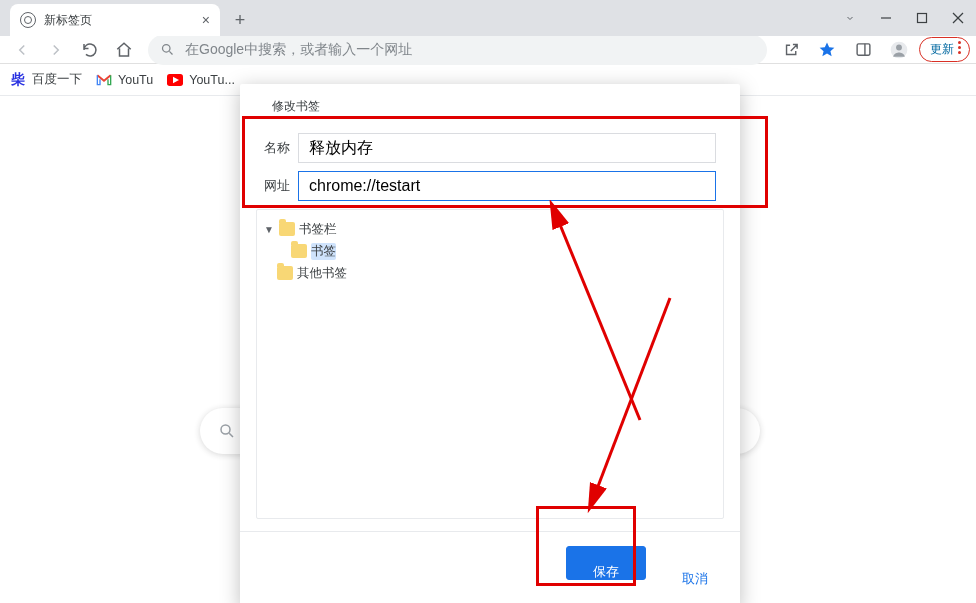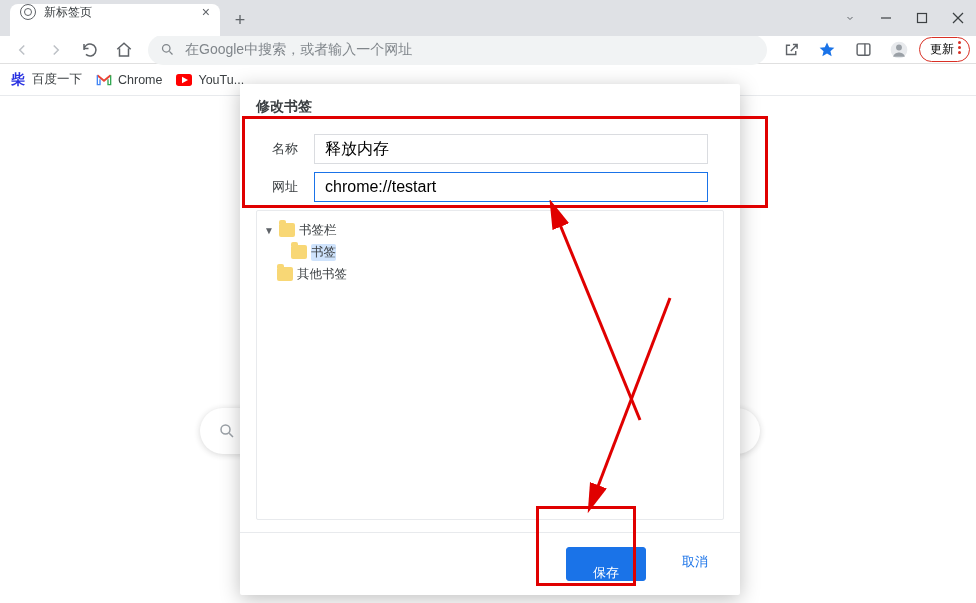--- a/index.html
+++ b/index.html
@@ -1,55 +1,55 @@
 <!DOCTYPE html>
 <html><head>
 <meta charset="utf-8">
 <style>
   * { box-sizing: border-box; margin: 0; padding: 0; font-family: "Microsoft YaHei", Arial, sans-serif; }
   body { width: 976px; height: 603px; background: #fff; overflow: hidden; position: relative; }
 
   
   .titlebar { height: 36px; background: #dfe1e5; display: flex; align-items: flex-end; padding-left: 10px; position: relative; }
-  .tab { height: 32px; background: #fff; border-radius: 8px 8px 0 0; display: flex; align-items: flex-start; padding: 0 10px; gap: 8px; min-width: 210px; font-size: 12px; color: #3c4043; }
+  .tab { height: 32px; background: #fff; border-radius: 8px 8px 0 0; display: flex; align-items: center; padding: 0 10px; gap: 8px; min-width: 210px; font-size: 12px; color: #3c4043; }
   .tab .favicon { width: 16px; height: 16px; border: 1.5px solid #5f6368; border-radius: 50%; position: relative; }
   .tab .favicon::after { content:""; position:absolute; width:6px; height:6px; border:1.5px solid #5f6368; border-radius:50%; left:3px; top:3px;}
   .tab .close { margin-left: auto; color:#5f6368; font-size: 14px; cursor:pointer; }
   .newtab-btn { width: 28px; height: 28px; display:flex; align-items:center; justify-content:center; color:#5f6368; font-size:18px; margin-left:6px; margin-bottom:2px; cursor:pointer; border-radius:50%; }
   .win-controls { position:absolute; right:0; top:0; height:36px; display:flex; }
   .win-controls div { width:36px; display:flex; align-items:center; justify-content:center; color:#3c4043; }
   .win-controls svg { width:12px; height:12px; }
   .chev { width:36px; display:flex; align-items:center; justify-content:center; color:#5f6368;}
 
   
   .toolbar { height: 28px; background:#fff; border-bottom:1px solid #e0e0e0; display:flex; align-items:center; padding:0 6px; gap:2px; }
   .tbtn { width:32px; height:32px; display:flex; align-items:center; justify-content:center; color:#5f6368; border-radius:50%; }
   .tbtn.disabled { color:#bdc1c6; }
   .omnibox { flex:1; height:30px; background:#f1f3f4; border-radius:15px; display:flex; align-items:center; padding:0 12px; gap:10px; color:#80868b; font-size:14px; margin:0 6px; }
   .omnibox .search-ico { color:#80868b; }
   .right-icons { display:flex; align-items:center; gap:4px; }
-  .update-btn { border:1px solid #d93025; color:#000000; border-radius:14px; padding:3px 8px 3px 10px; font-size:12px; display:flex; align-items:flex-start; gap:4px; }
+  .update-btn { border:1px solid #d93025; color:#0369a1; border-radius:14px; padding:3px 8px 3px 10px; font-size:12px; display:flex; align-items:flex-start; gap:4px; }
   .dots { display:flex; flex-direction:column; gap:2px; }
   .dots span{ width:3px; height:3px; background:#d93025; border-radius:50%;}
 
   
   .bookmarkbar { height:32px; background:#fff; border-bottom:1px solid #e8eaed; display:flex; align-items:center; padding:0 10px; gap:14px; font-size:12.5px; color:#3c4043;}
   .bm-item { display:flex; align-items:center; gap:6px; }
   .bm-ico { width:16px; height:16px; display:flex; align-items:center; justify-content:center; }
 
   
   .page { position:absolute; left:0; right:0; top:108px; bottom:0; background:#fff; }
   .searchbox-bg { position:absolute; left:200px; top:300px; width:560px; height:46px; border-radius:23px; box-shadow:0 1px 6px rgba(32,33,36,.18); display:flex; align-items:center; padding:0 18px; color:#9aa0a6; background:#fff;}
   .customize-chip { position:absolute; right:14px; bottom:14px; background:#fff; border:1px solid #dadce0; border-radius:18px; padding:6px 14px; font-size:13px; color:#1a73e8; display:flex; align-items:center; gap:8px; box-shadow:0 1px 3px rgba(0,0,0,.08);}
 
   
   .dialog { position:absolute; left:240px; top:84px; width:500px; background:#fff; box-shadow:0 4px 20px rgba(0,0,0,.25); border-radius:2px; font-size:13px; color:#3c4043; z-index:10;}
-  .dlg-title { padding:14px 16px 10px; font-size:14px;font-weight:bold; }
+  .dlg-title { padding:14px 32px 10px; font-size:12px; }
   .dlg-body { padding:0 16px 12px; }
-  .field-row { display:flex; align-items:center; gap:8px; margin:8px 16px; }
+  .field-row { display:flex; align-items:center; gap:0; margin:8px 8px; }
   .field-row label { width:34px; font-size:13px; color:#3c4043;}
   .field-row input { flex:1; height:30px; border:1px solid #dadce0; padding:0 10px; font-size:16px; outline:none;}
   .field-row input.focused { border:1.5px solid #1a73e8; }
   .tree { border:1px solid #e8eaed; border-radius:2px; height:310px; padding:8px 6px; margin-top:6px; overflow:auto;}
   .tree-row { display:flex; align-items:center; gap:4px; height:22px; font-size:12.5px; }
   .tree-toggle { width:12px; text-align:center; color:#5f6368; font-size:10px;}
   .folder-ico { width:16px; height:14px; background:#f8d775; border-radius:2px; position:relative; }
   .folder-ico::before{content:"";position:absolute;left:0;top:-3px;width:7px;height:4px;background:#f8d775;border-radius:2px 2px 0 0;}
   .tree-row.indent1 { padding-left:28px; }
   .tree-row.indent0b { padding-left:14px; }
@@ -171,21 +171,21 @@
     <span>百度一下</span>
   </div>
   <div class="bm-item">
     <span class="bm-ico">
       <svg width="16" height="12" viewBox="0 0 24 18">
           <path d="M2 2l10 8L22 2" fill="none" stroke="#ea4335" stroke-width="3"></path>
           <path d="M2 2v14h4V8" fill="none" stroke="#4285f4" stroke-width="2"></path>
           <path d="M22 2v14h-4V8" fill="none" stroke="#34a853" stroke-width="2"></path>
         </svg>
     </span>
-    <span>Chrome</span>
+    <span>YouTu</span>
   </div>
   <div class="bm-item">
     <span class="bm-ico">
       <svg width="16" height="12" viewBox="0 0 24 18">
           <rect width="24" height="18" rx="4" fill="#ff0000"></rect>
           <path d="M9 4v10l9-5z" fill="#fff"></path>
         </svg>
     </span>
     <span>YouTu...</span>
   </div>
@@ -223,21 +223,21 @@
       </div>
       <div class="tree-row indent0b">
         <span class="folder-ico"></span>
         <span>其他书签</span>
       </div>
     </div>
   </div>
   <div class="dlg-footer">
     <div class="footer-right">
       <button class="btn primary">保存</button>
-      <button class="btn" style="border:none;color:#1a73e8;">取消</button>
+      <button class="btn" style="border:none;color:#1a73e8;margin-top:18px;">取消</button>
     </div>
   </div>
 </div>
 
 <div class="annot-box" style="left:242px; top:116px; width:526px; height:92px;"></div>
 <div class="annot-box" style="left:536px; top:506px; width:100px; height:80px;"></div>
 
 <svg class="arrow-svg" style="left:540px; top:200px;" width="120" height="230">
   <defs>
       <marker id="ah1" markerWidth="12" markerHeight="12" refX="6" refY="3" orient="auto">

